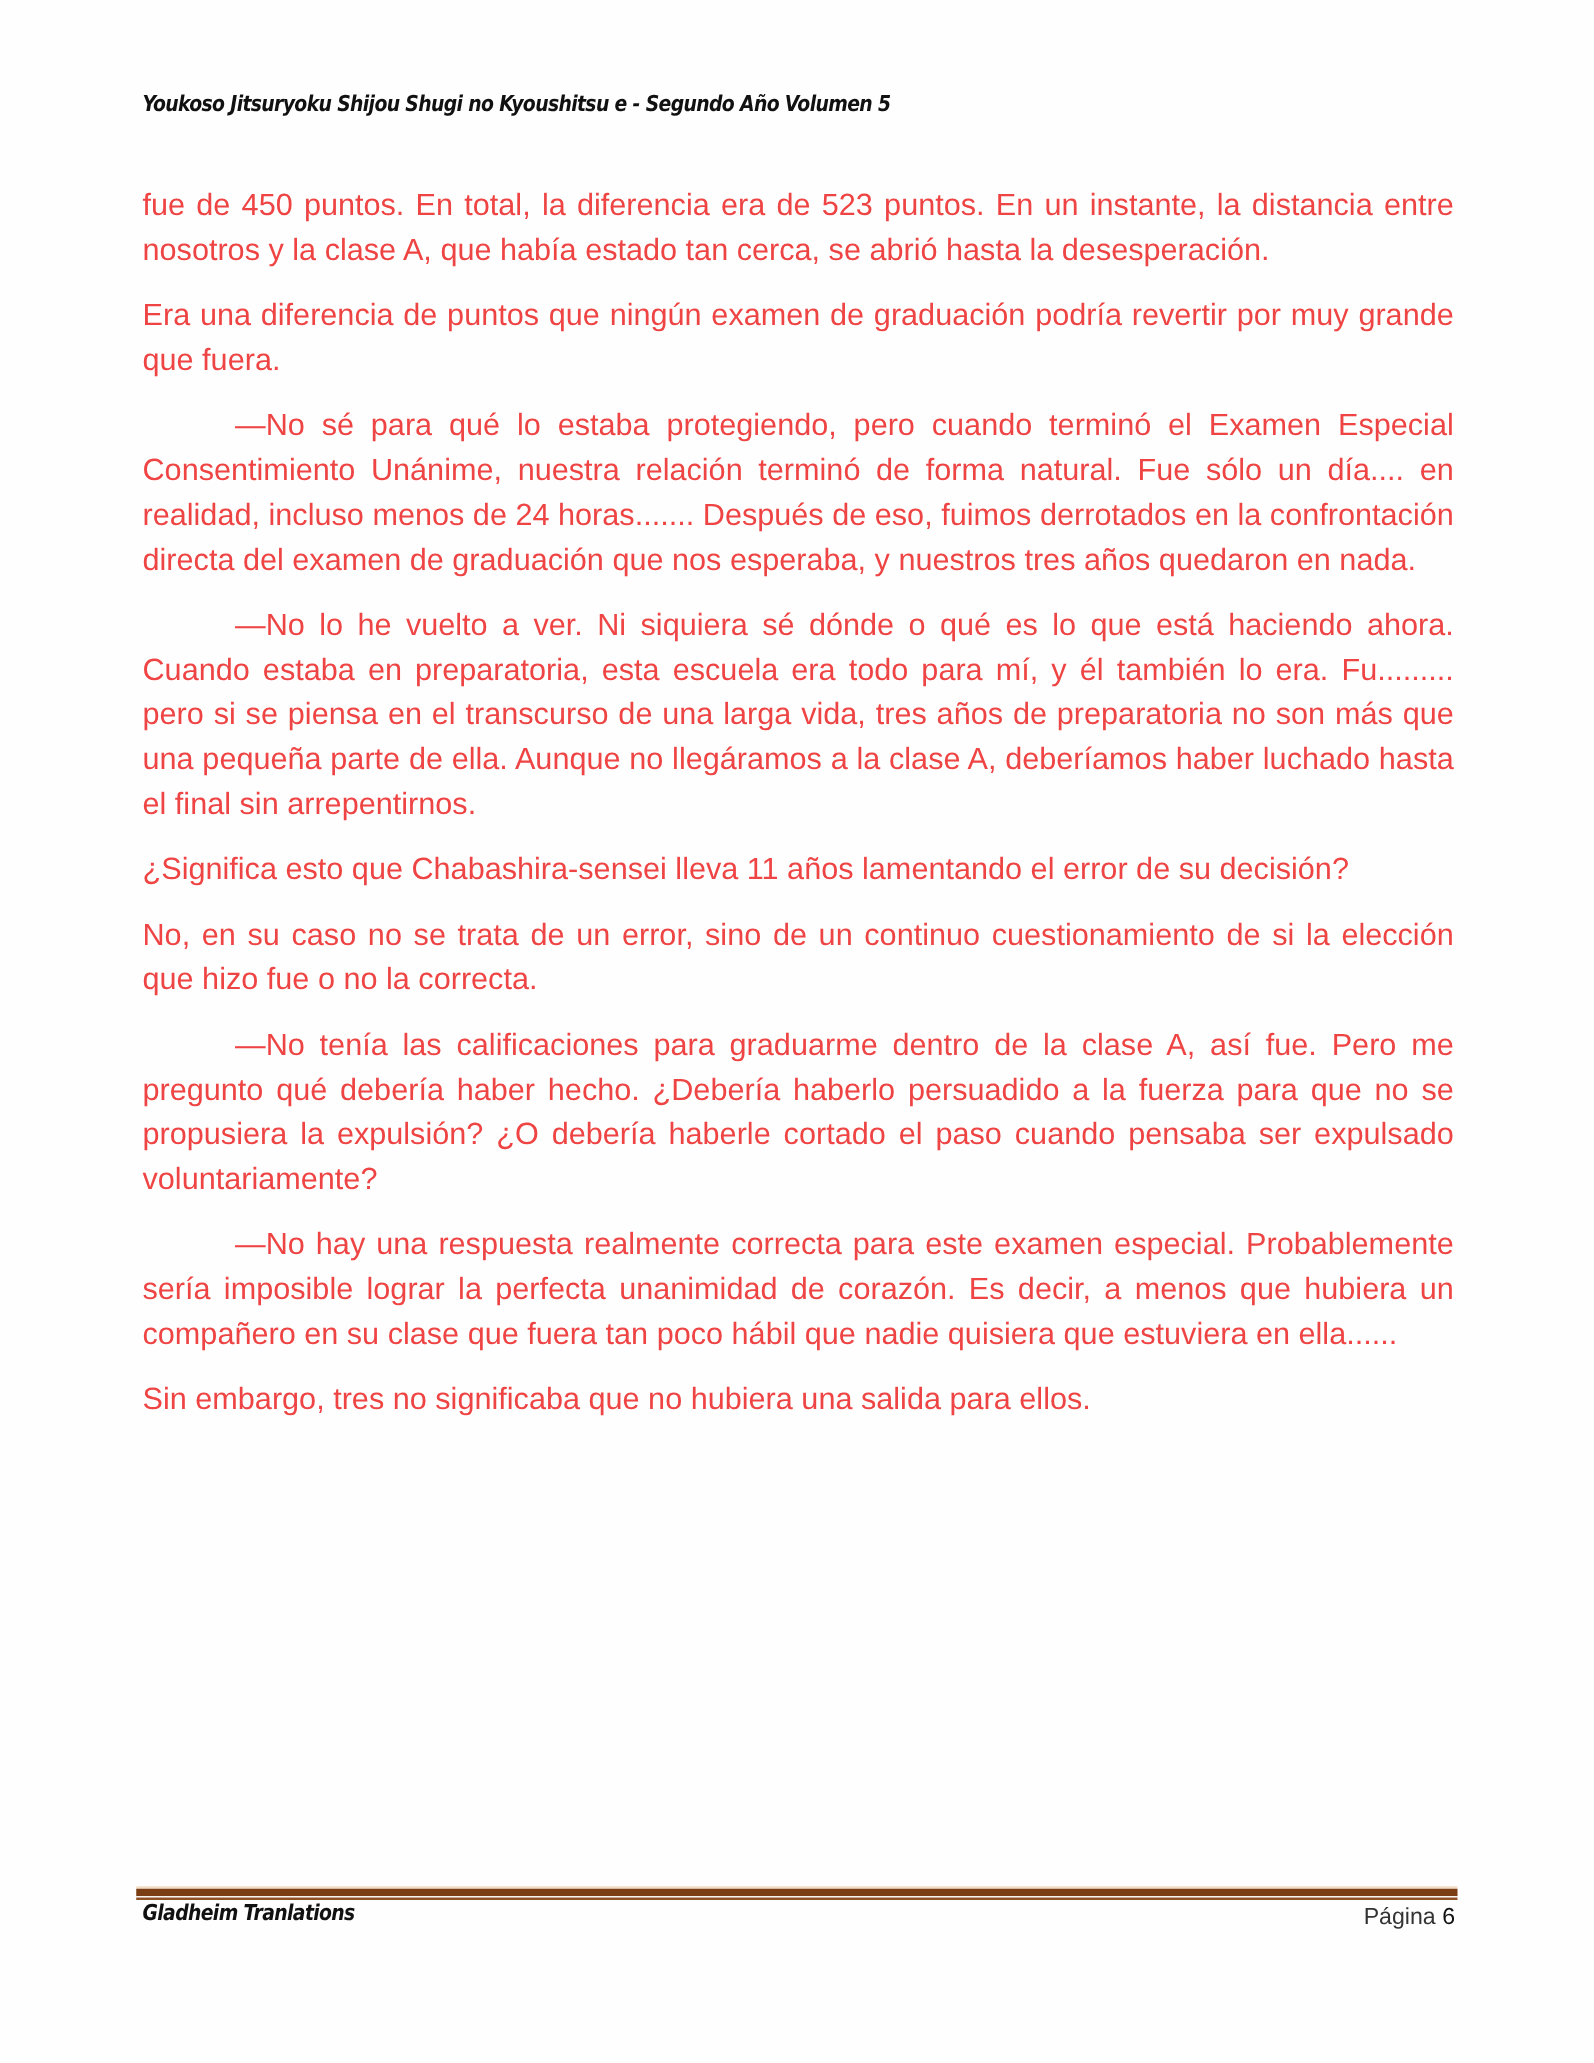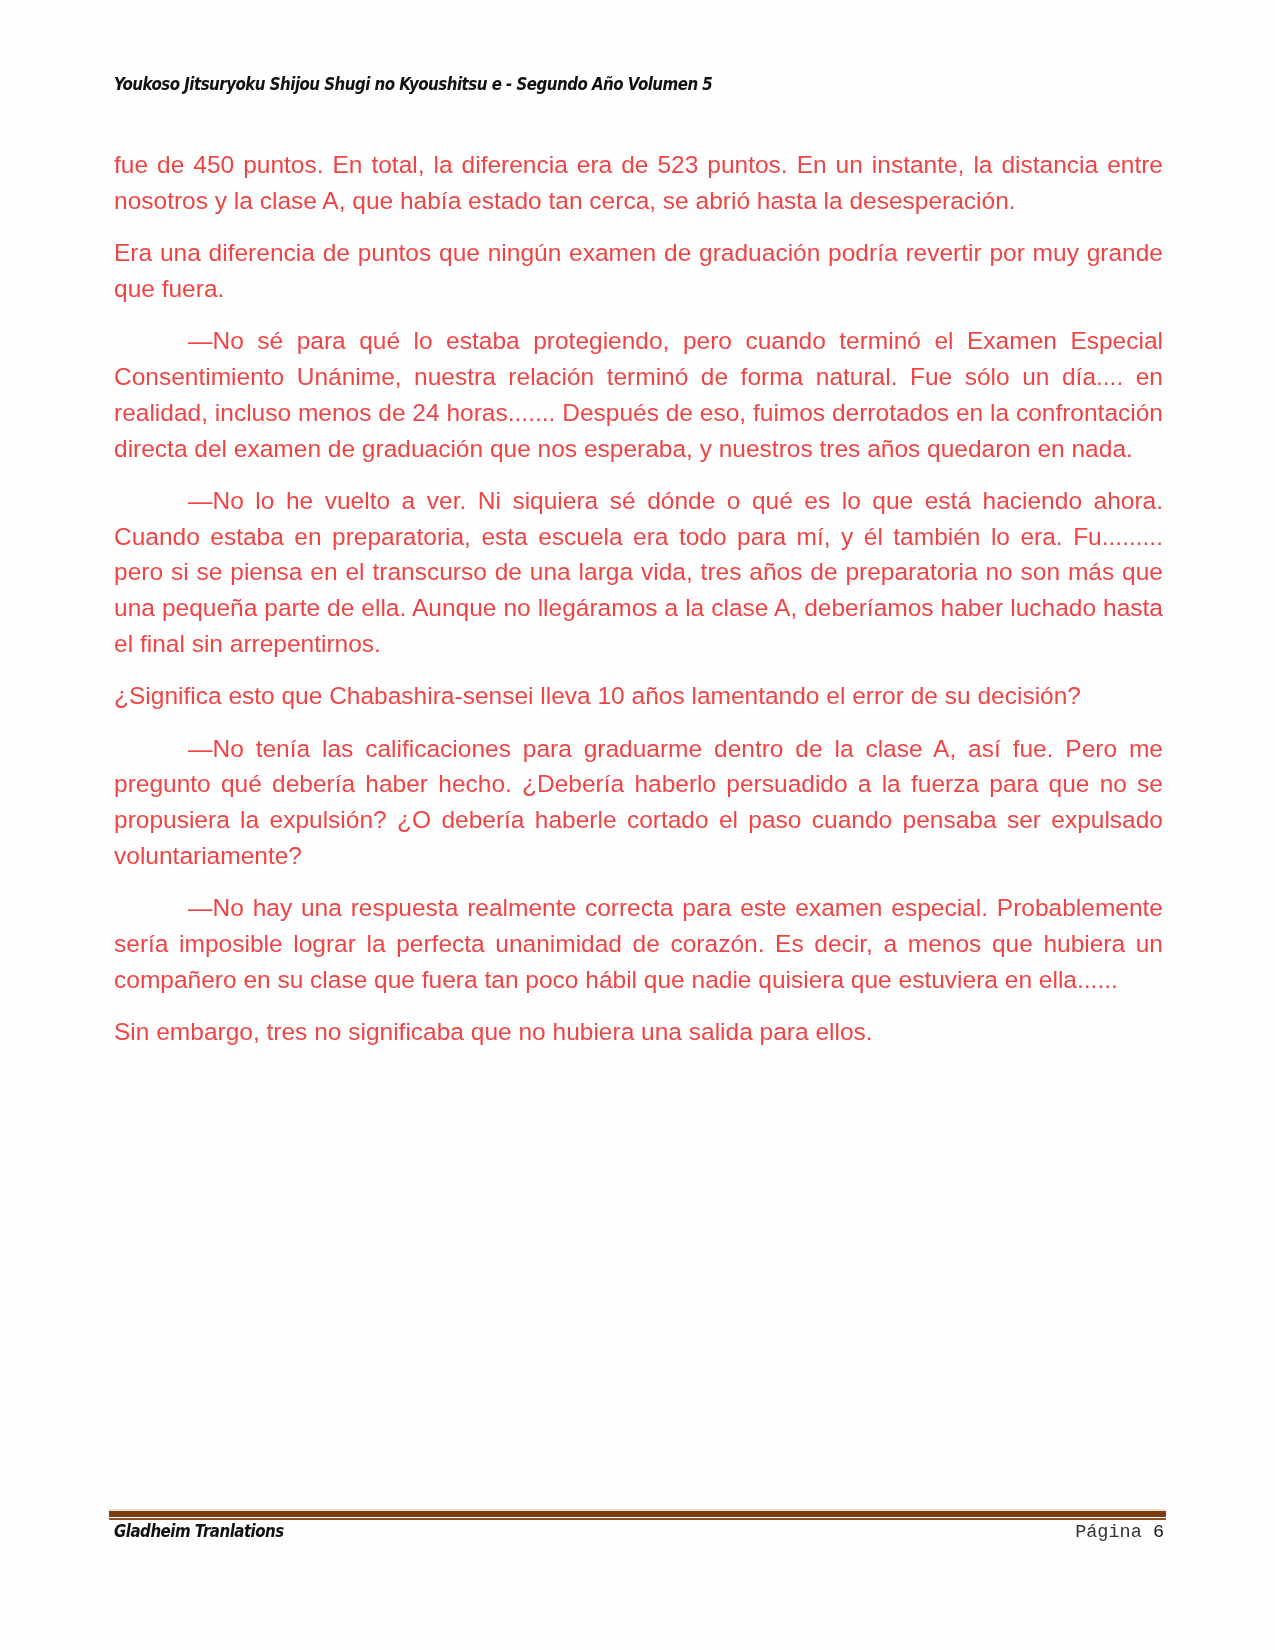--- a/index.html
+++ b/index.html
@@ -79,40 +79,41 @@
       letter-spacing: -0.6px;
       transform: scaleX(0.86);
       transform-origin: left center;
       color: #111;
       white-space: nowrap;
     }
     .footer-right {
       position: absolute;
       right: 111px;
       top: 1522px;
-      font-family: Liberation Mono, monospace;
+      font-family: Liberation Sans, sans-serif;
       font-size: 18.5px;
       color: #333;
       white-space: nowrap;
     }
     .footer-right .num {
       color: #111;
     }
   </style>
 </head>
 <body>
 
 <div class="running-header">Youkoso Jitsuryoku Shijou Shugi no Kyoushitsu e - Segundo Año Volumen 5</div>
 
 <div class="body-text">
   <p>fue de 450 puntos. En total, la diferencia era de 523 puntos. En un instante, la distancia entre nosotros y la clase A, que había estado tan cerca, se abrió hasta la desesperación.</p>
   <p>Era una diferencia de puntos que ningún examen de graduación podría revertir por muy grande que fuera.</p>
   <p class="indent">—No sé para qué lo estaba protegiendo, pero cuando terminó el Examen Especial Consentimiento Unánime, nuestra relación terminó de forma natural. Fue sólo un día.... en realidad, incluso menos de 24 horas....... Después de eso, fuimos derrotados en la confrontación directa del examen de graduación que nos esperaba, y nuestros tres años quedaron en nada.</p>
   <p class="indent">—No lo he vuelto a ver. Ni siquiera sé dónde o qué es lo que está haciendo ahora. Cuando estaba en preparatoria, esta escuela era todo para mí, y él también lo era. Fu......... pero si se piensa en el transcurso de una larga vida, tres años de preparatoria no son más que una pequeña parte de ella. Aunque no llegáramos a la clase A, deberíamos haber luchado hasta el final sin arrepentirnos.</p>
-  <p>¿Significa esto que Chabashira-sensei lleva 10 años lamentando el error de su decisión?</p>
+  <p>¿Significa esto que Chabashira-sensei lleva 11 años lamentando el error de su decisión?</p>
+  <p>No, en su caso no se trata de un error, sino de un continuo cuestionamiento de si la elección que hizo fue o no la correcta.</p>
   <p class="indent">—No tenía las calificaciones para graduarme dentro de la clase A, así fue. Pero me pregunto qué debería haber hecho. ¿Debería haberlo persuadido a la fuerza para que no se propusiera la expulsión? ¿O debería haberle cortado el paso cuando pensaba ser expulsado voluntariamente?</p>
   <p class="indent">—No hay una respuesta realmente correcta para este examen especial. Probablemente sería imposible lograr la perfecta unanimidad de corazón. Es decir, a menos que hubiera un compañero en su clase que fuera tan poco hábil que nadie quisiera que estuviera en ella......</p>
   <p>Sin embargo, tres no significaba que no hubiera una salida para ellos.</p>
 </div>
 
 <div class="footer-rule">
   <div class="thin"></div>
   <div class="thick"></div>
   <div class="thin2"></div>
   <div class="hair"></div>

